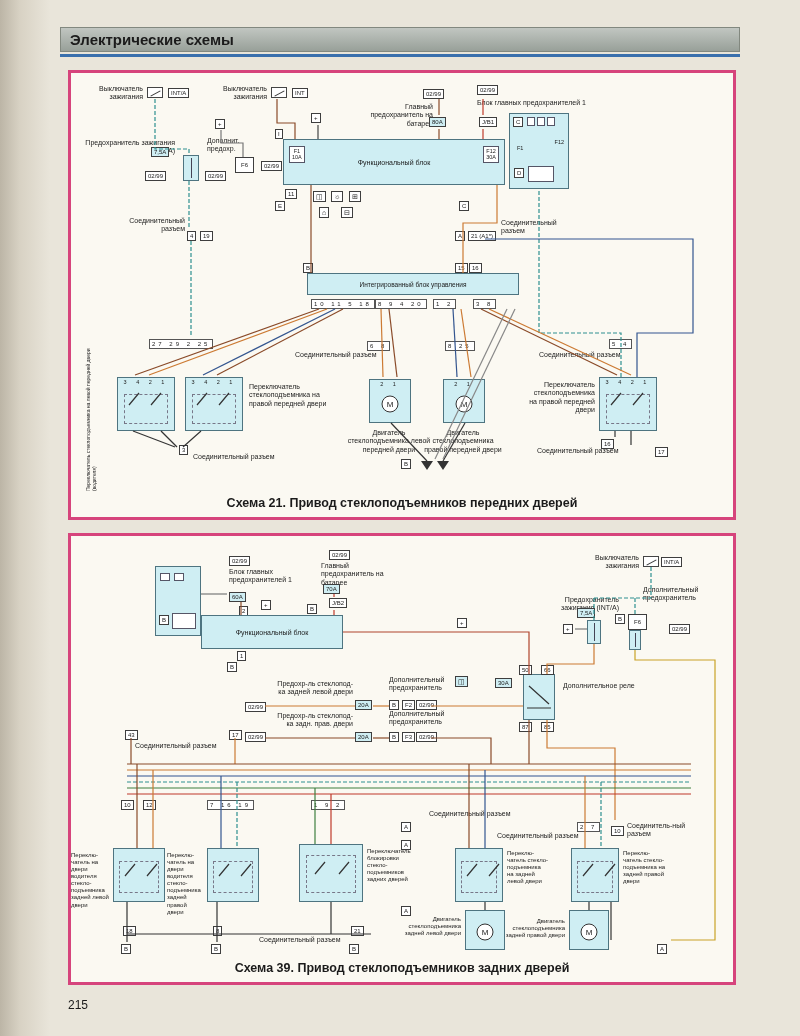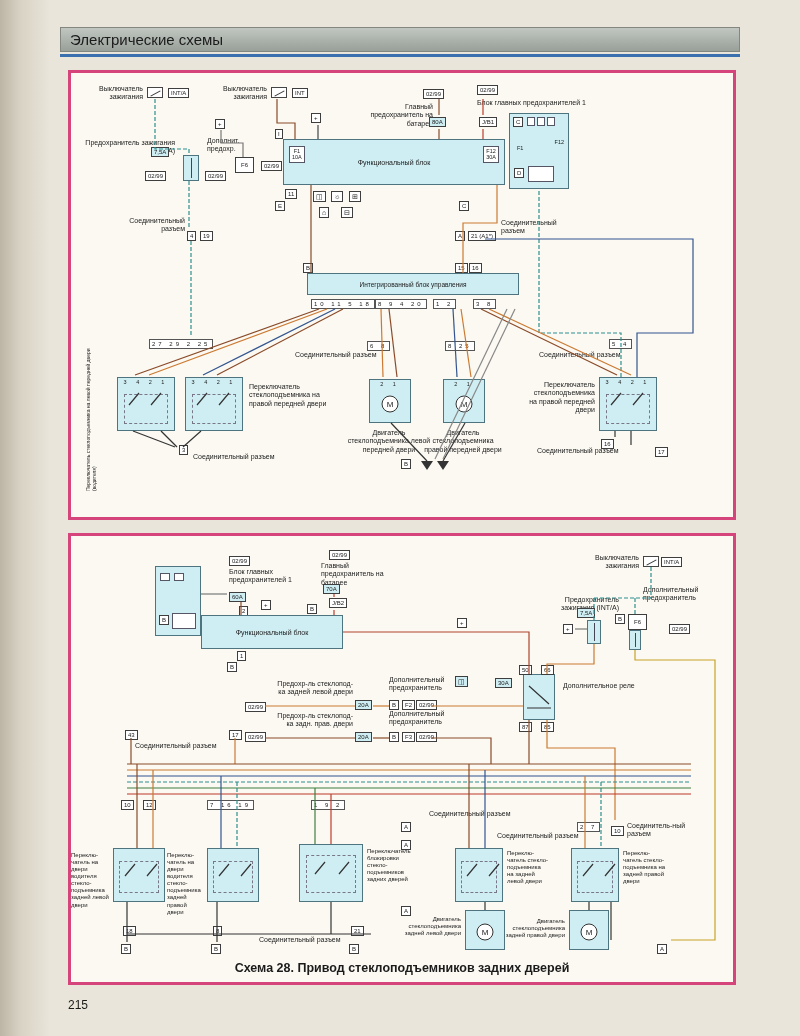--- a/index.html
+++ b/index.html
@@ -1,18 +1,18 @@
 <!DOCTYPE html>
 <html><head>
 <meta charset="utf-8">
 <style>
 *{margin:0;padding:0;box-sizing:border-box}
 body{width:800px;height:1036px;position:relative;background:#e9e5da;font-family:"Liberation Sans","DejaVu Sans",sans-serif;color:#1b1b1b;overflow:hidden}
 .gutter{position:absolute;left:0;top:0;bottom:0;width:50px;background:linear-gradient(90deg,#bcb5a6 0,#d8d2c4 40%,#e9e5da 100%)}
-.hdr{position:absolute;left:60px;top:27px;width:680px;height:25px;background:linear-gradient(#c1c6c1,#98a099);border:1px solid #82887f;display:flex;align-items:center;padding-left:9px;font-size:15px;font-weight:normal}
+.hdr{position:absolute;left:60px;top:27px;width:680px;height:25px;background:linear-gradient(#c1c6c1,#98a099);border:1px solid #82887f;display:flex;align-items:center;padding-left:9px;font-size:15px;font-weight:bold}
 .hdr-line{position:absolute;left:60px;top:54px;width:680px;height:3px;background:#3a70ad}
 .panel{position:absolute;left:68px;width:668px;border:3px solid #d6447c;background:#fbf9f2}
 #p21{top:70px;height:450px}
 #p22{top:533px;height:452px}
 .cap{position:absolute;left:0;right:0;bottom:7px;text-align:center;font-weight:bold;font-size:12.5px}
 .lb{position:absolute;font-size:7px;line-height:1.18}
 .lb.r{text-align:right}.lb.c{text-align:center}.lb.nw{white-space:nowrap}.lb.f6{font-size:6px}
 .vlab{position:absolute;writing-mode:vertical-rl;transform:rotate(180deg);font-size:5px;line-height:1.25}
 .bd{position:absolute;font-size:6px;line-height:1;border:1px solid #3e3e3e;background:#fff;padding:1px 2px;white-space:nowrap}
 .bd.cy{background:#cfeef3}
@@ -210,20 +210,21 @@
       <polyline points="394,350 372,388" stroke="#333"></polyline>
       <polyline points="436,236 364,386" stroke="#888"></polyline>
       <polyline points="444,236 372,386" stroke="#888"></polyline>
       <polyline points="544,358 544,364" stroke="#333"></polyline>
       <polyline points="560,358 560,372" stroke="#333"></polyline>
       <path d="M58,332 L68,320 M80,332 L90,320 M126,332 L136,320 M148,332 L158,320 M540,332 L550,320 M562,332 L572,320" stroke="#333"></path>
       <path d="M350,388 L362,388 L356,397 Z M366,388 L378,388 L372,397 Z" fill="#333" stroke="none"></path>
     </g>
   </svg>
 
+  <div class="cap">Схема 21. Привод стеклоподъемников передних дверей</div>
 </div>
 
 <div class="panel" id="p22">
 
   <div class="comp" style="left:84px;top:30px;width:46px;height:70px">
     <i class="mini" style="left:4px;top:6px;width:10px;height:8px"></i>
     <i class="mini" style="left:18px;top:6px;width:10px;height:8px"></i>
     <div class="bd" style="left:3px;top:48px">B</div>
     <i class="mini" style="left:16px;top:46px;width:24px;height:16px"></i>
   </div>
@@ -388,16 +389,16 @@
       <polyline points="56,366 56,406" stroke="#333"></polyline>
       <polyline points="146,366 146,406" stroke="#333"></polyline>
       <polyline points="260,366 260,398" stroke="#333"></polyline>
       <polyline points="56,398 300,398" stroke="#333"></polyline>
       <polyline points="540,366 540,404" stroke="#333"></polyline>
       <path d="M458,150 L478,168 M456,172 L480,172" stroke="#333"></path>
       <path d="M54,340 L64,328 M76,340 L86,328 M148,340 L158,328 M170,340 L180,328 M244,338 L254,326 M268,338 L278,326 M396,340 L406,328 M418,340 L428,328 M512,340 L522,328 M534,340 L544,328" stroke="#333"></path>
     </g>
   </svg>
 
-  <div class="cap">Схема 28. Привод стеклоподъемников задних дверей</div>
+  <div class="cap">Схема 39. Привод стеклоподъемников задних дверей</div>
 </div>
 
 <div class="pgnum">215</div>
 
 </body></html>

